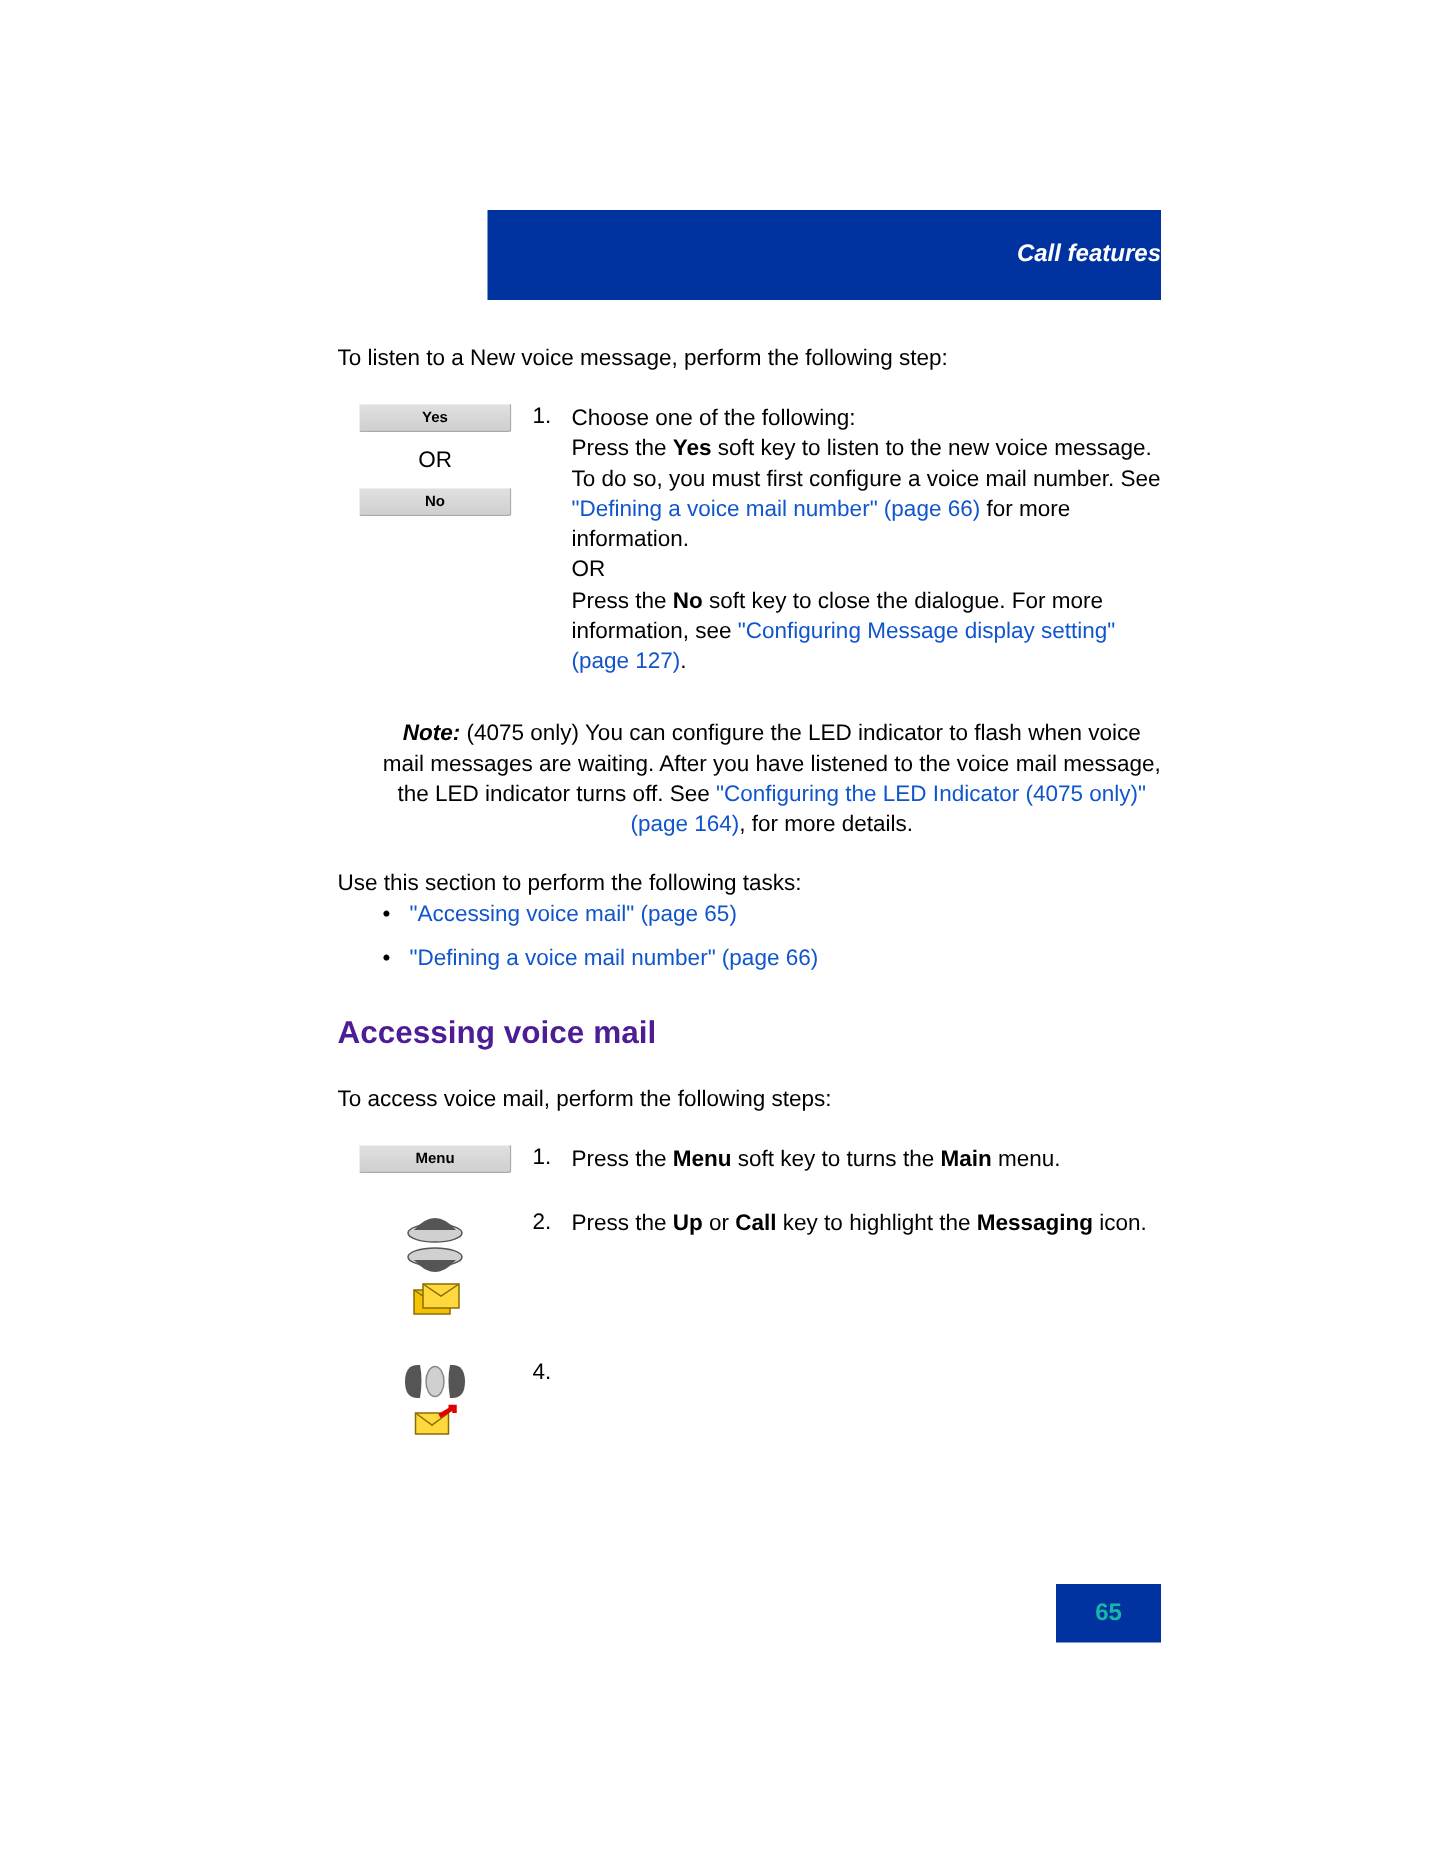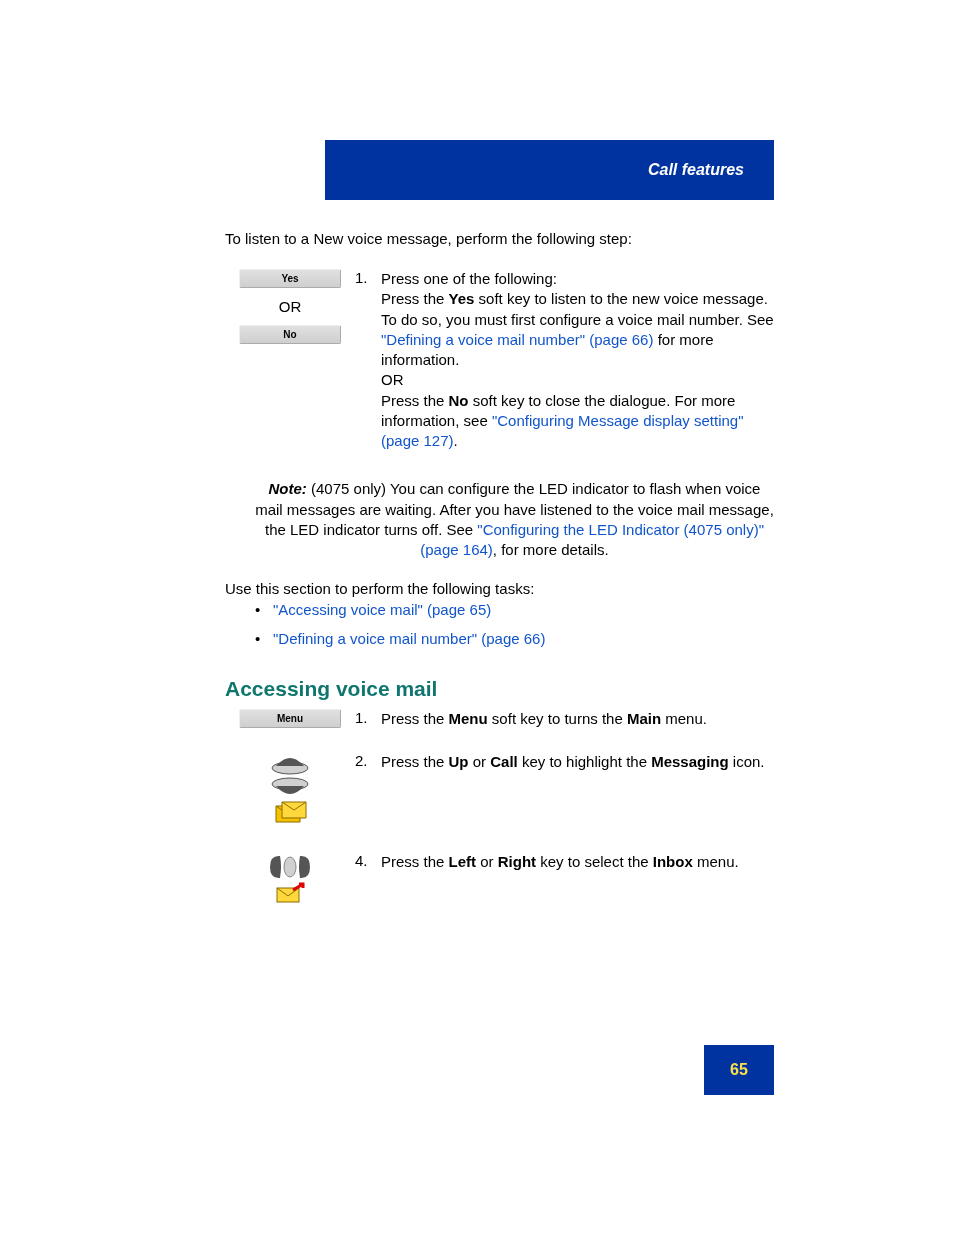--- a/index.html
+++ b/index.html
@@ -19,21 +19,20 @@
   .header-bar {
     position: absolute;
     top: 140px;
     left: 325px;
     right: 180px;
     height: 60px;
     background: #0033a0;
     display: flex;
     align-items: center;
     justify-content: flex-end;
-    padding-right: 30px;
     box-sizing: border-box;
   }
   .header-title {
     color: #fff;
     font-weight: bold;
     font-style: italic;
     font-size: 16px;
   }
   .content {
     margin-top: 90px;
@@ -57,35 +56,35 @@
     border-radius: 2px;
   }
   .or-label { font-size: 15px; margin: 10px 0; }
   .link { color: #1155cc; }
   .note-block { margin: 28px 0 20px; padding-left:30px; line-height:1.35;text-align:center; }
   .tasks-intro { margin-bottom:4px; }
   .bullets { padding-left: 30px; }
   .bullet-row { display:flex; margin-bottom:12px; }
   .bullet-dot { width:18px; flex:0 0 18px; }
   .h2 {
-    color: #0f766e;
+    color: #4c1d95;
     font-weight: bold;
     font-size: 21px;
-    margin: 30px 0 8px;
+    margin: 30px 0 23px;
   }
   .steps2 .step-row { margin-bottom: 18px; }
   .icon-hold svg { display:block; margin:0 auto; }
   .page-num-tab {
     position:absolute;
     bottom:140px;
     right:180px;
     width:70px;
-    height:50px;
+    height:39px;
     background:#0033a0;
-    color:#fde047;
+    color:#14b8a6;
     font-weight:bold;
     display:flex;
     align-items:center;
     justify-content:center;
     font-size:16px;
   }
 </style>
 </head>
 <body>
 
@@ -98,21 +97,21 @@
     <div class="intro">To listen to a New voice message, perform the following step:</div>
 
     <div class="step-row">
       <div class="left-col">
         <div class="sk-btn">Yes</div>
         <div class="or-label">OR</div>
         <div class="sk-btn">No</div>
       </div>
       <div class="num-col">1.</div>
       <div class="text-col">
-        <span>Press one of the following:</span><br>
+        <span>Choose one of the following:</span><br>
         <span>Press the </span><b>Yes</b><span> soft key to listen to the new voice message. To do so, you must first configure a voice mail number. See </span><span class="link">"Defining a voice mail number" (page 66)</span><span> for more information.</span><br>
         <span>OR</span><br>
         <span>Press the </span><b>No</b><span> soft key to close the dialogue. For more information, see </span><span class="link">"Configuring Message display setting" (page 127)</span><span>.</span>
       </div>
     </div>
 
     <div class="note-block">
       <i><b>Note:</b></i><span> (4075 only) You can configure the LED indicator to flash when voice mail messages are waiting. After you have listened to the voice mail message, the LED indicator turns off. See </span><span class="link">"Configuring the LED Indicator (4075 only)" (page 164)</span><span>, for more details.</span>
     </div>
 
@@ -123,20 +122,21 @@
         <div class="bullet-dot">•</div>
         <span class="link">"Accessing voice mail" (page 65)</span>
       </div>
       <div class="bullet-row">
         <div class="bullet-dot">•</div>
         <span class="link">"Defining a voice mail number" (page 66)</span>
       </div>
     </div>
 
     <div class="h2">Accessing voice mail</div>
+    <div class="intro">To access voice mail, perform the following steps:</div>
 
     <div class="steps2">
 
       <div class="step-row">
         <div class="left-col">
           <div class="sk-btn">Menu</div>
         </div>
         <div class="num-col">1.</div>
         <div class="text-col">
           <span>Press the </span><b>Menu</b><span> soft key to turns the </span><b>Main</b><span> menu.</span>
@@ -185,22 +185,19 @@
           <div class="icon-hold">
             <svg width="30" height="22" viewBox="0 0 30 22">
               <rect x="2" y="6" width="22" height="14" fill="#ffd83d" stroke="#8a6d00"></rect>
               <polyline points="2,6 13,14 24,6" fill="none" stroke="#8a6d00"></polyline>
               <polyline points="18,8 28,2" stroke="#e00000" stroke-width="3" fill="none"></polyline>
               <polyline points="24,2 28,2 28,6" stroke="#e00000" stroke-width="3" fill="none"></polyline>
             </svg>
           </div>
         </div>
         <div class="num-col">4.</div>
-        <div class="text-col">
-          <span>Press the </span><b>Left</b><span> or </span><b>Right</b><span> key to select the </span><b>Inbox</b><span> menu.</span>
-        </div>
       </div>
 
     </div>
   </div>
 
   <div class="page-num-tab">65</div>
 </div>
 
 </body></html>

